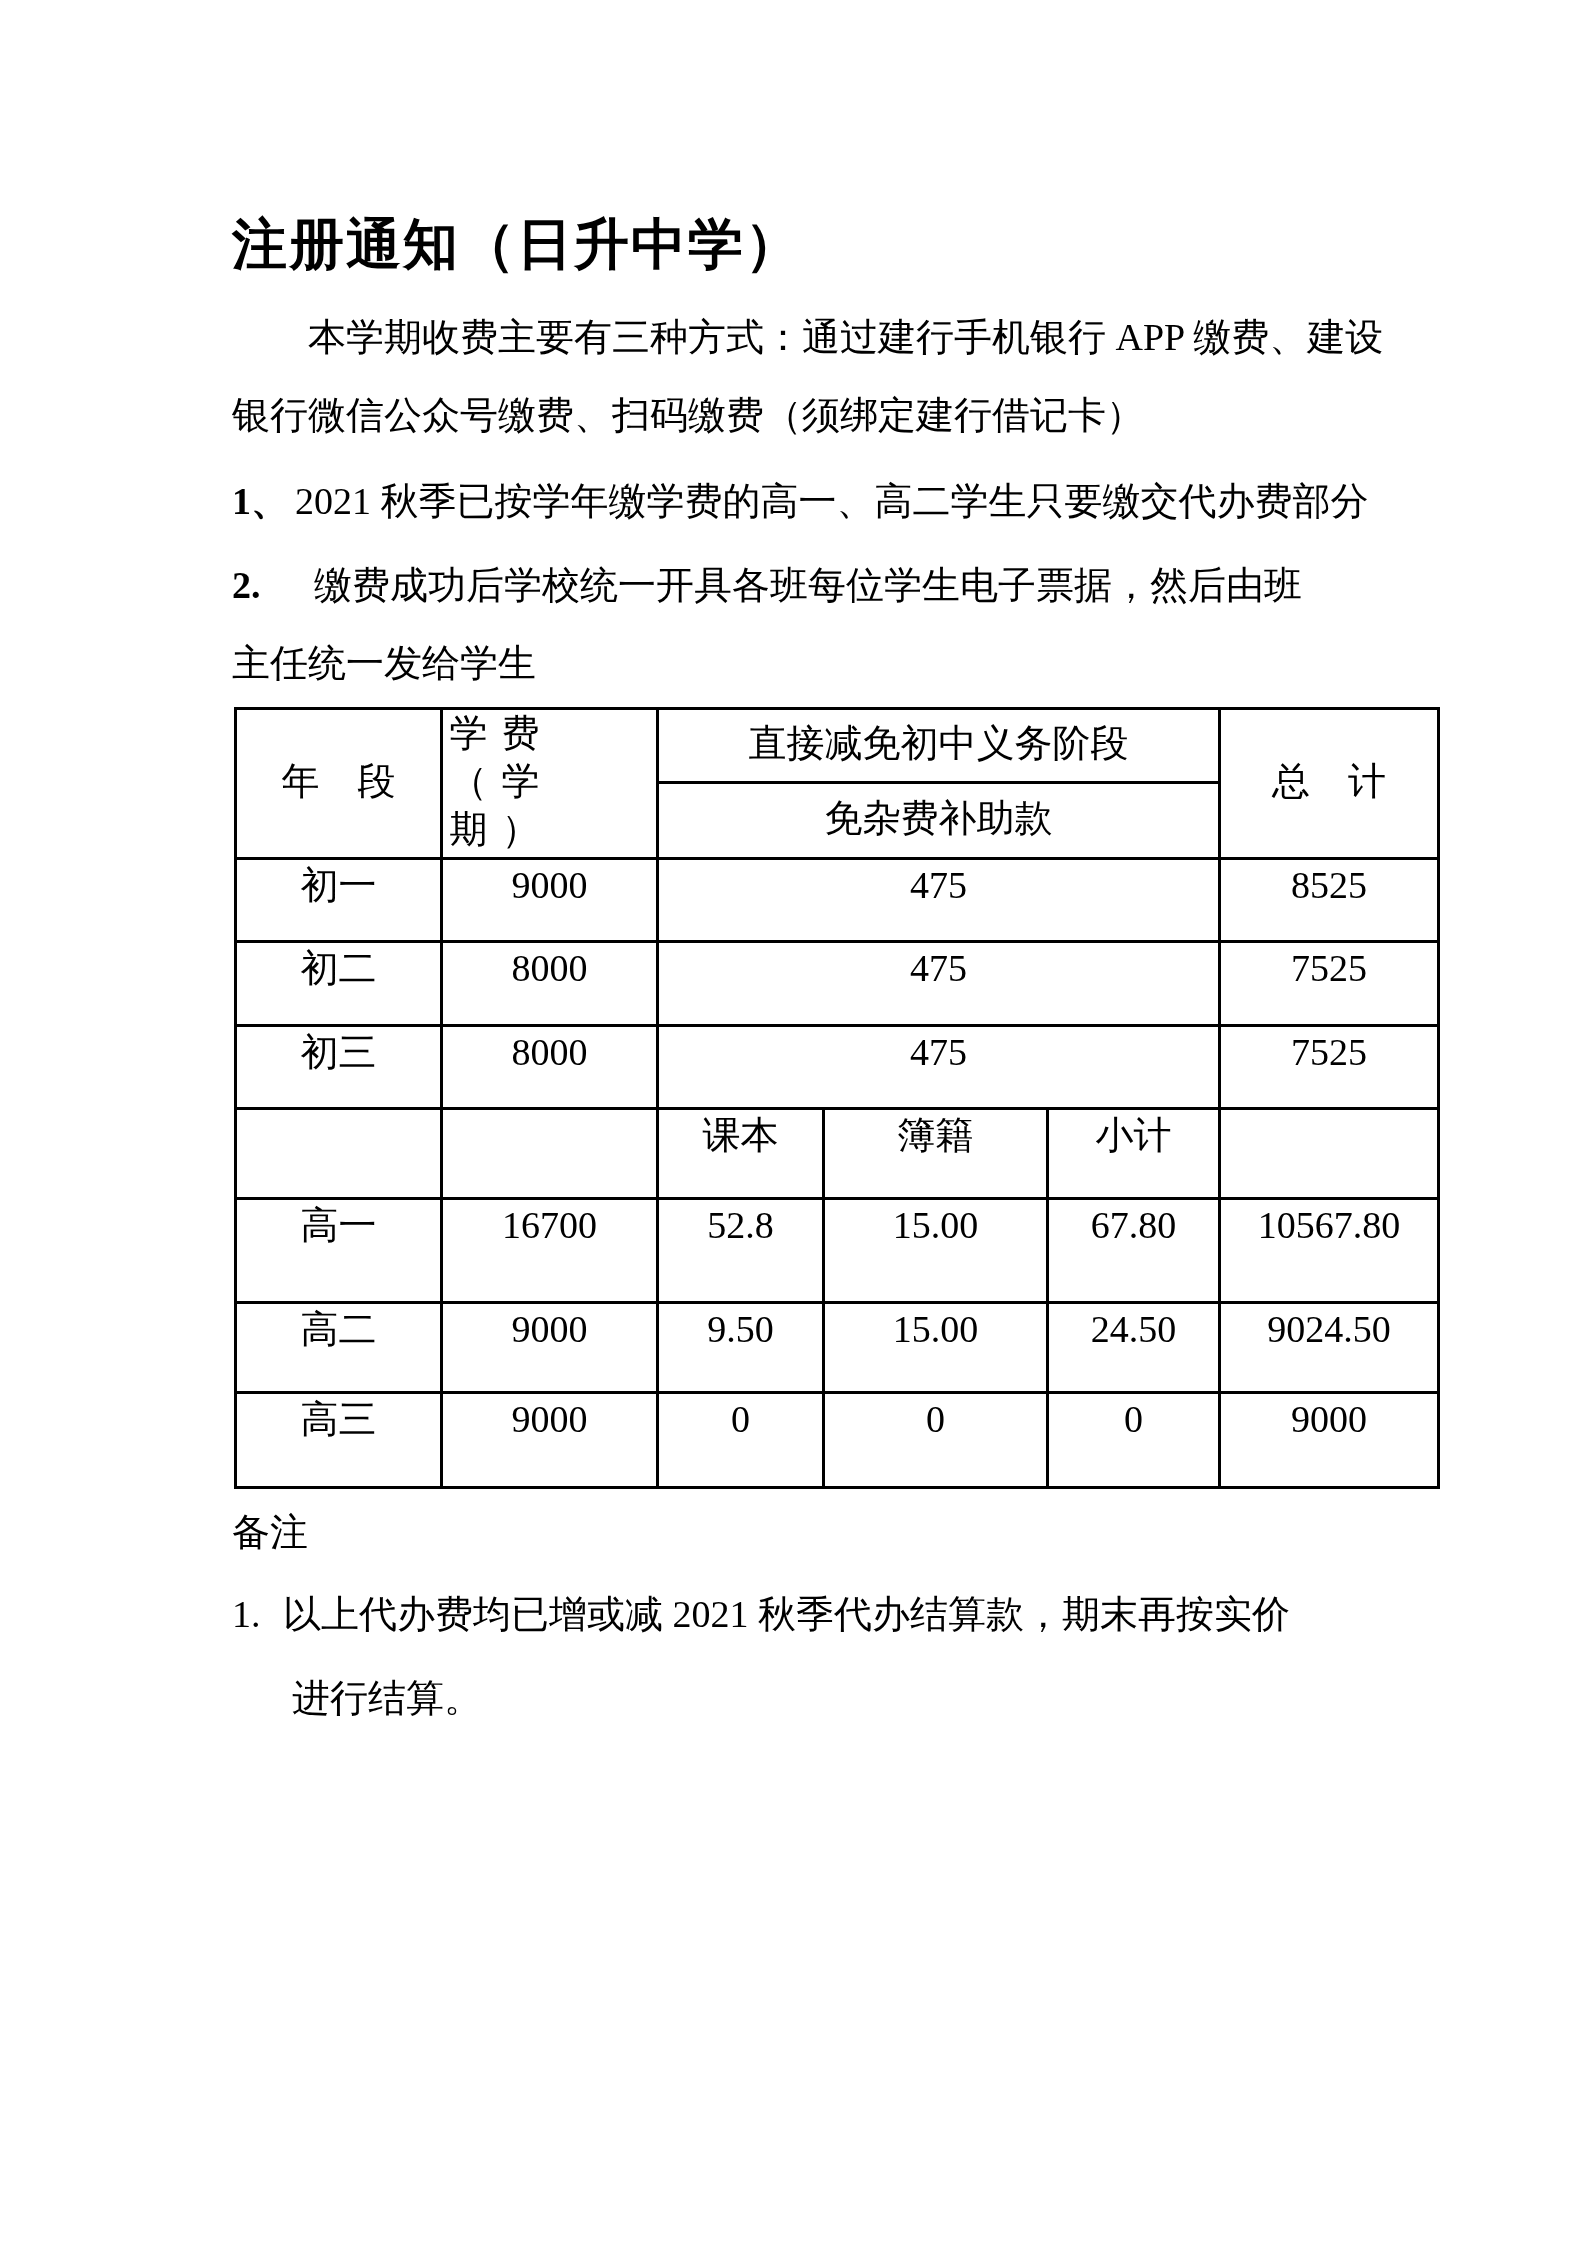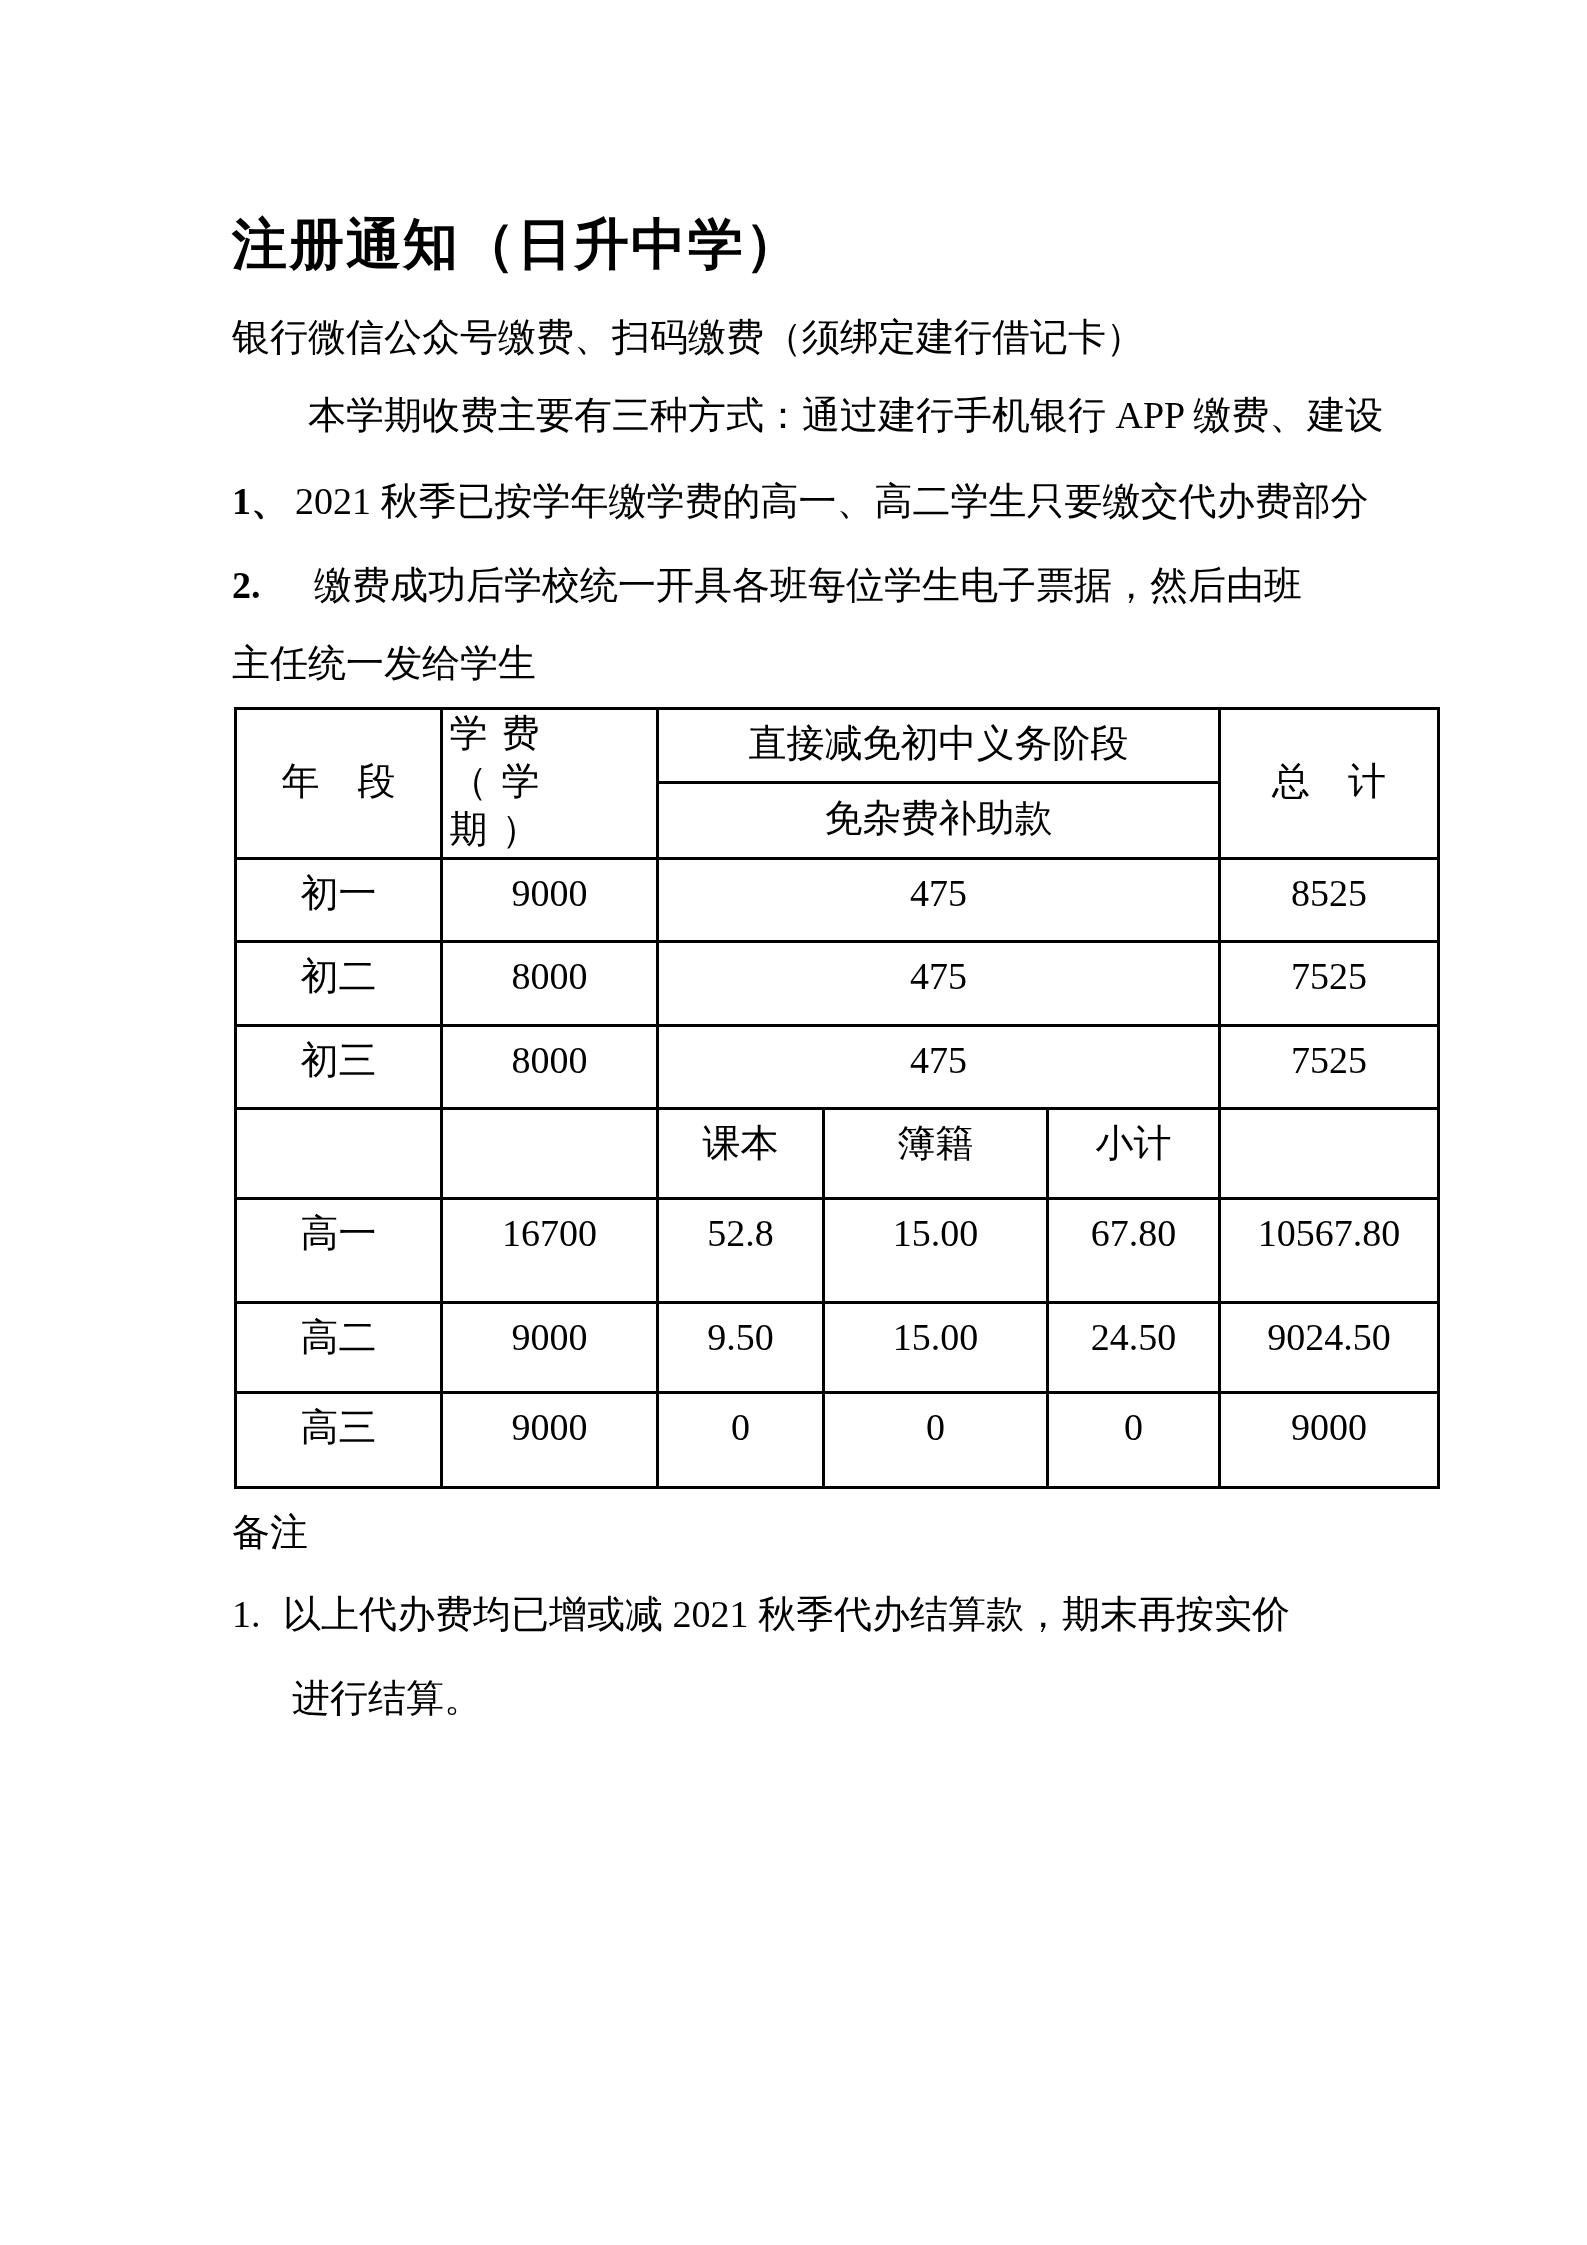--- a/index.html
+++ b/index.html
@@ -62,21 +62,21 @@
   .fee-table td, .fee-table th {
     border: 3px solid #000000;
     text-align: center;
     font-weight: normal;
     font-size: 38px;
     padding: 0;
     line-height: 46px;
     overflow: hidden;
   }
   .fee-table .hdr { vertical-align: middle; font-family: Liberation Mono, monospace; }
-  .fee-table .cell { vertical-align: top; padding-top: 10px; }
+  .fee-table .cell { vertical-align: top; padding-top: 2px; }
   .tuition-head {
     width: 200px;
     margin: 0 auto;
     text-align: left;
     letter-spacing: 14px;
     line-height: 48px;
   }
   .waiver-span { padding-right: 165px; }
   .jr-tuition { padding-right: 75px; }
   .notes-label { margin-top: 4px; line-height: 78px; }
@@ -85,22 +85,22 @@
   .note-line2 { padding-left: 60px; }
 </style>
 </head>
 <body>
 
 <div class="content">
 
   <div class="doc-title">注册通知（日升中学）</div>
 
   <div class="intro">
+    <div class="para-line line1">本学期收费主要有三种方式：通过建行手机银行 APP 缴费、建设</div>
     <div class="para-line">银行微信公众号缴费、扫码缴费（须绑定建行借记卡）</div>
-    <div class="para-line line1">本学期收费主要有三种方式：通过建行手机银行 APP 缴费、建设</div>
   </div>
 
   <div class="item1"><span class="marker m1">1、</span><span>2021 秋季已按学年缴学费的高一、高二学生只要缴交代办费部分</span></div>
 
   <div class="item2">
     <div class="para-line"><span class="marker m2">2.</span><span>缴费成功后学校统一开具各班每位学生电子票据，然后由班</span></div>
     <div class="para-line">主任统一发给学生</div>
   </div>
 
 

